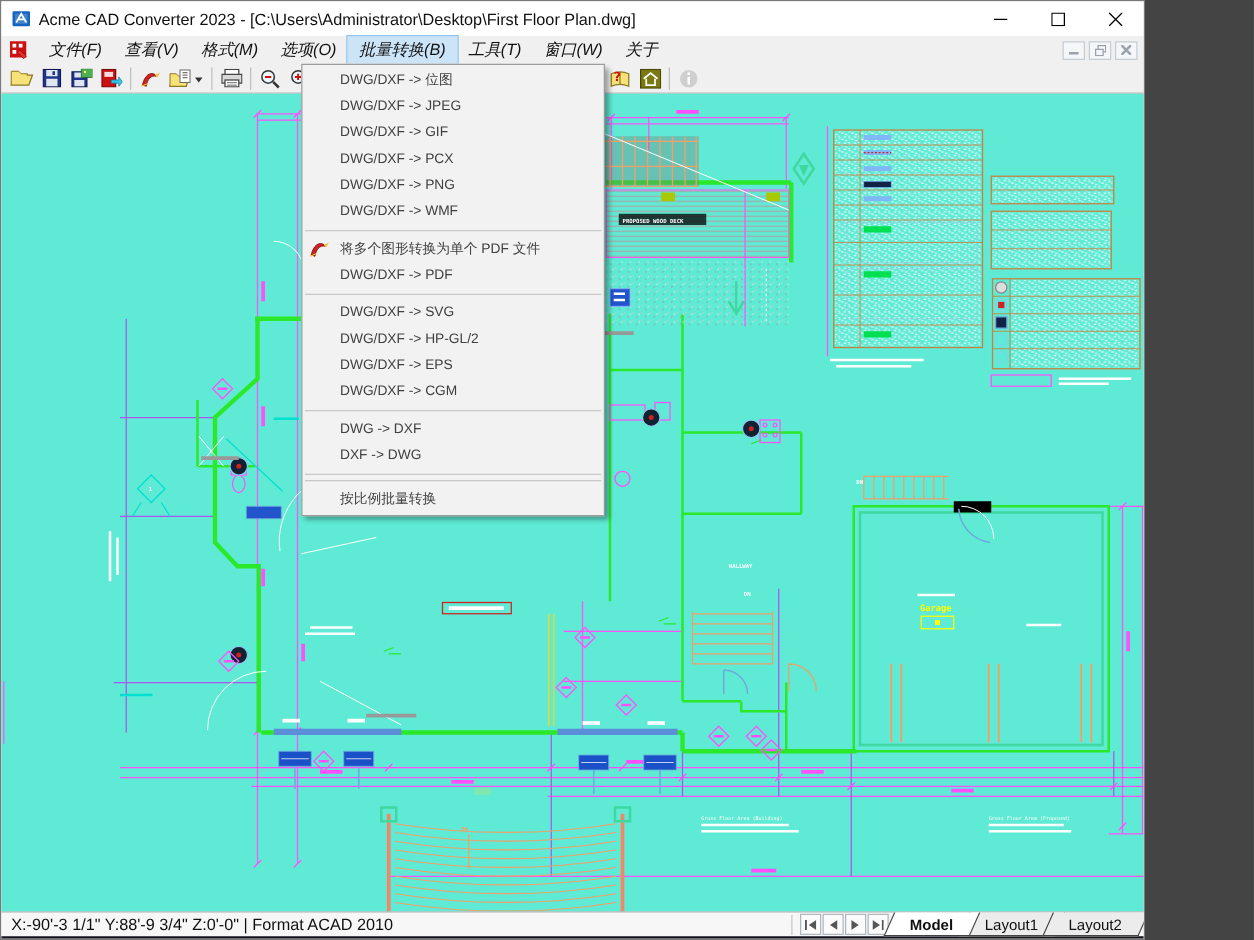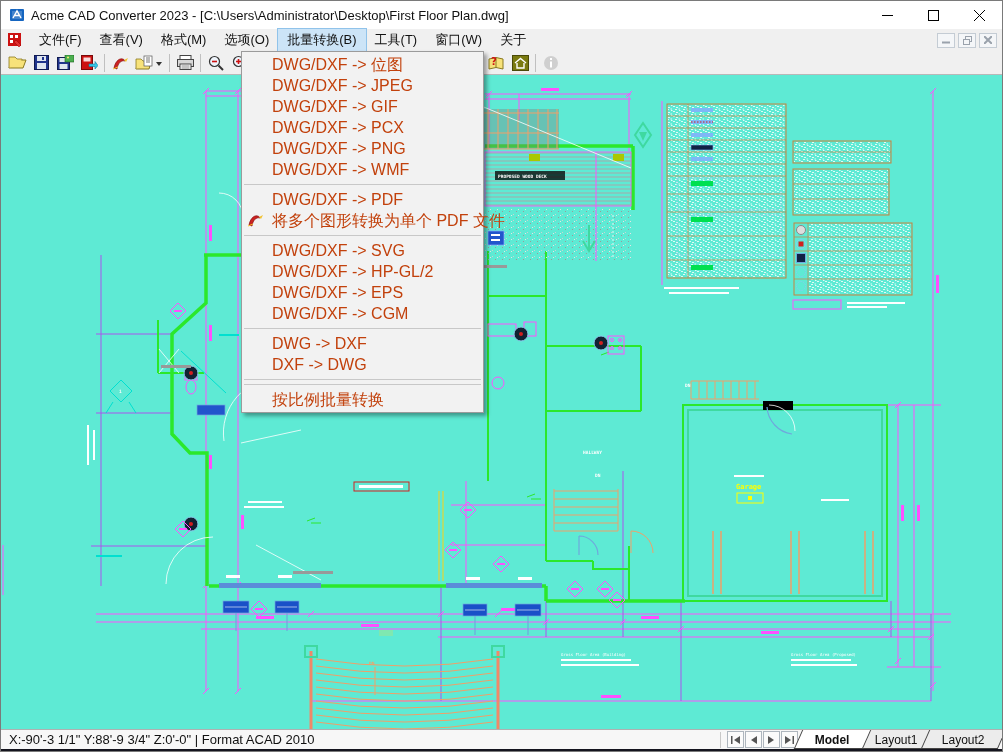--- a/index.html
+++ b/index.html
@@ -1,32 +1,32 @@
 <!DOCTYPE html>
 <html style="--wall-green: #2be82b; --garage-teal: #3fd9a0; --dimension-magenta: #ff50ff; --window-blue: #6fa8dc; --stair-orange: #f0a068; --table-tan: #c8813c; --label-yellow: #ffff00; --menu-highlight: #cce4f7;"><head>
 <meta charset="utf-8">
 <style>
   * { margin:0; padding:0; box-sizing:border-box; }
   html,body { width:1003px; height:752px; background:#444; }
   body { font-family:"Liberation Sans","DejaVu Sans",sans-serif; }
-  .window { position:relative; width:1003px; height:752px; background:#f0f0f0;
+  .window { position:relative; width:916px; height:752px; background:#f0f0f0;
             border:1px solid #7a7a7a; display:flex; flex-direction:column; overflow:hidden; }
 
   
   .titlebar { height:28px; background:#ffffff; display:flex; align-items:center; flex:0 0 28px; }
   .app-icon { width:16px; height:16px; margin:0 6px 0 8px; position:relative; }
   .title-text { font-size:13px; color:#111; white-space:nowrap; }
   .win-btns { margin-left:auto; display:flex; height:100%; }
   .win-btn { width:46px; height:100%; display:flex; align-items:center; justify-content:center; }
   .win-btn svg { display:block; }
 
   
   .menubar { height:22px; background:#f0f0f0; display:flex; align-items:center; flex:0 0 22px; }
   .doc-icon { width:16px; height:16px; margin:0 7px 0 6px; }
-  .menu-item { font-size:13px; color:#111; padding:2px 9px; white-space:nowrap; }
+  .menu-item { font-size:13px; color:#111; padding:2px 9px; white-space:nowrap;font-style:italic; }
   .menu-item.active { background:var(--menu-highlight,#cce4f7); outline:1px solid #90c3ea; }
   .mdi-btns { margin-left:auto; display:flex; gap:3px; margin-right:5px; }
   .mdi-btn { width:18px; height:15px; border:1px solid #c4ccd4; background:#f4f6f8;
              display:flex; align-items:center; justify-content:center; }
 
   
   .toolbar { height:24px; background:#f0f0f0; border-bottom:1px solid #b8b8b8;
              display:flex; align-items:center; flex:0 0 24px; position:relative; padding-left:4px; }
   .tb-btn { width:24px; height:22px; display:flex; align-items:center; justify-content:center; }
   .tb-btn.wide { width:34px; }
@@ -55,21 +55,21 @@
   .re { stroke:#d02020; stroke-width:1; fill:none; }
   text.t-w { fill:#fff; font:bold 4.5px "DejaVu Sans Mono",monospace; }
   text.t-y { fill:var(--label-yellow); font:bold 7px "DejaVu Sans Mono",monospace; }
   text.t-o { fill:var(--stair-orange); font:bold 4.5px "DejaVu Sans Mono",monospace; }
   text.t-n { fill:#fff; font:4px "DejaVu Sans Mono",monospace; }
 
   
   .dropdown { position:absolute; left:240px; top:50px; width:243px; z-index:20;
               background:#f2f2f2; border:1px solid #9b9b9b; padding:2px 0;
               box-shadow:3px 3px 4px rgba(0,0,0,.35); }
-  .dd-item { height:21px; line-height:21px; font-size:16px; color:#c2410c;
+  .dd-item { height:21px; line-height:21px; font-size:11px; color:#404040;
              padding-left:30px; position:relative; white-space:nowrap; }
   .dd-item .dd-ic { position:absolute; left:5px; top:2px; }
   .dd-sep { border-top:1px solid #c8c8c8; margin:4px 2px; }
 
   
   .statusbar { height:22px; flex:0 0 22px; background:#f7f7f7; border-top:1px solid #b0b0b0;
                display:flex; align-items:center; font-size:13px; color:#111;
                border-bottom:2px solid #14141e; }
   .coords { padding-left:8px; white-space:nowrap; }
   .sb-sep { width:1px; height:16px; background:#c8c8c8; margin:0 6px 0 auto; }
@@ -546,29 +546,29 @@
   </div>
 
   <div class="dropdown">
     <div class="dd-item">DWG/DXF -&gt; 位图</div>
     <div class="dd-item">DWG/DXF -&gt; JPEG</div>
     <div class="dd-item">DWG/DXF -&gt; GIF</div>
     <div class="dd-item">DWG/DXF -&gt; PCX</div>
     <div class="dd-item">DWG/DXF -&gt; PNG</div>
     <div class="dd-item">DWG/DXF -&gt; WMF</div>
     <div class="dd-sep"></div>
-    <div class="dd-item">DWG/DXF -&gt; PDF</div>
     <div class="dd-item">
       <span class="dd-ic"><svg width="17" height="16">
             <path d="M2 13 C4 3 11 2 13 6 C9 5 6 8 5 14 Z" fill="#cc2222" stroke="#881111" stroke-width=".7"></path>
             <path d="M12 5 L16 3 L14 7 Z" fill="#f2c230"></path>
             <path d="M1 14 L6 12" stroke="#f2c230" stroke-width="1"></path>
           </svg></span>
       <span>将多个图形转换为单个 PDF 文件</span>
     </div>
+    <div class="dd-item">DWG/DXF -&gt; PDF</div>
     <div class="dd-sep"></div>
     <div class="dd-item">DWG/DXF -&gt; SVG</div>
     <div class="dd-item">DWG/DXF -&gt; HP-GL/2</div>
     <div class="dd-item">DWG/DXF -&gt; EPS</div>
     <div class="dd-item">DWG/DXF -&gt; CGM</div>
     <div class="dd-sep"></div>
     <div class="dd-item">DWG -&gt; DXF</div>
     <div class="dd-item">DXF -&gt; DWG</div>
     <div class="dd-sep"></div>
     <div class="dd-sep"></div>

